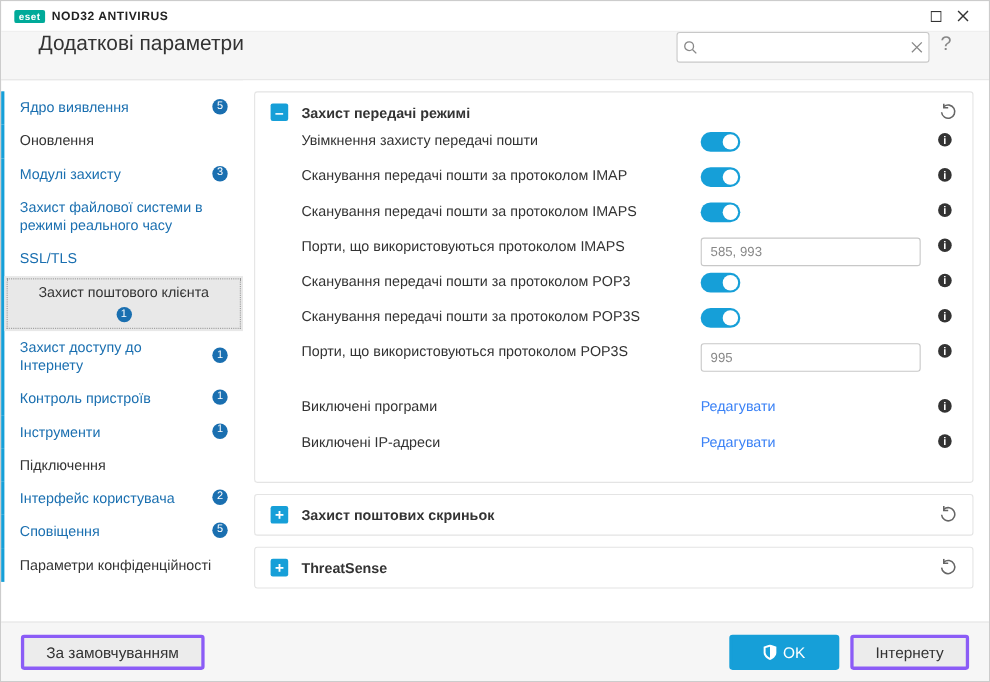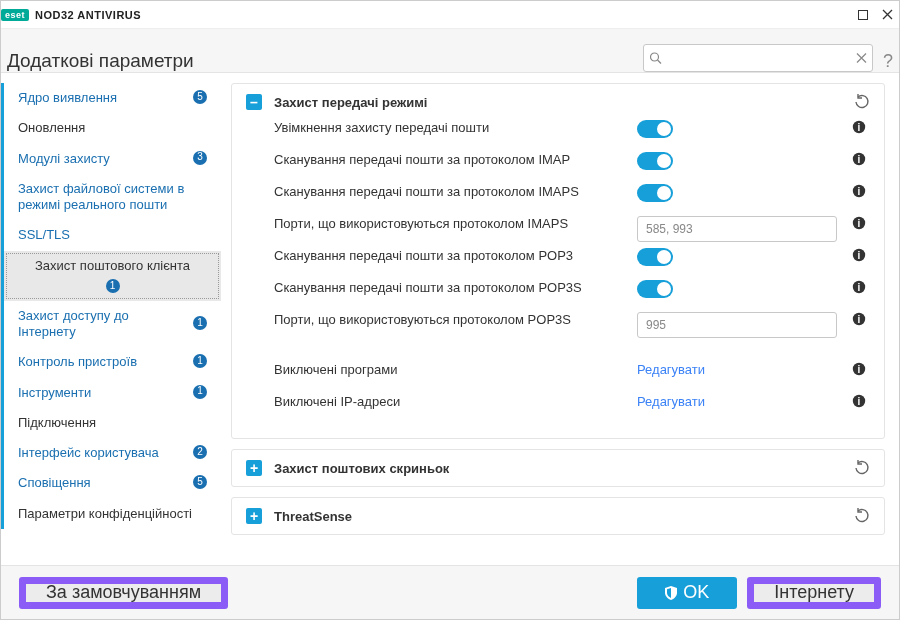--- a/index.html
+++ b/index.html
@@ -1,25 +1,25 @@
 <!DOCTYPE html>
 <html><head>
 <meta charset="utf-8">
 <style>
   * { box-sizing: border-box; }
   html, body { margin: 0; padding: 0; font-family: "Segoe UI", Arial, sans-serif; background: #fff; }
   .window { width: 900px; height: 620px; display: flex; flex-direction: column; border: 1px solid #ccc; }
-  .titlebar { height: 28px; display: flex; align-items: center; padding: 0 0; border-bottom: 1px solid #eee; }
+  .titlebar { height: 28px; display: flex; align-items: center; padding: 0 12px; border-bottom: 1px solid #eee; }
   .logo { display: flex; align-items: center; gap: 6px; }
   .logo-badge { background: #0a9; color: #fff; font-size: 9px; font-weight: bold; padding: 1px 4px; border-radius: 2px; letter-spacing: 0.5px; }
   .logo-text { font-size: 11px; letter-spacing: 0.5px; color: #444; }
   .logo-text b { font-weight: 700; color: #222; }
   .titlebar-sp { flex: 1; }
   .win-btn { width: 24px; height: 24px; display: flex; align-items: center; justify-content: center; color: #333; cursor: pointer; }
-  .header { height: 44px; display: flex; align-items: flex-end; padding: 0 6px; background: #f6f6f6; border-bottom: 1px solid #e4e4e4; }
+  .header { height: 44px; display: flex; align-items: flex-start; padding: 0 34px; background: #f6f6f6; border-bottom: 1px solid #e4e4e4; }
   .header-title { font-size: 19px; color: #333; font-weight: 400; }
   .header-sp { flex: 1; }
   .search { position: relative; width: 230px; height: 28px; }
   .search input { width: 100%; height: 100%; border: 1px solid #c8c8c8; border-radius: 3px; padding: 0 26px 0 26px; font-size: 12px; color: #333; background: #fff; }
   .search .sicon, .search .xicon { position: absolute; top: 50%; transform: translateY(-50%); color: #888; }
   .search .sicon { left: 6px; }
   .search .xicon { right: 6px; cursor: pointer; }
   .help { margin-left: 10px; color: #888; font-size: 18px; cursor: pointer; }
   .body { flex: 1; display: flex; overflow: hidden; }
   .sidebar { width: 220px; padding: 10px 0 10px 0; overflow-y: auto; }
@@ -44,21 +44,21 @@
   .row .label { flex: 1; }
   .row .ctrl { width: 200px; display: flex; align-items: center; }
   .row .info { width: 18px; text-align: right; color: #333; cursor: pointer; }
   .toggle { width: 36px; height: 18px; border-radius: 9px; background: #169fd8; position: relative; cursor: pointer; }
   .toggle::after { content: ""; position: absolute; right: 2px; top: 2px; width: 14px; height: 14px; background: #fff; border-radius: 50%; }
   .txt { width: 100%; height: 26px; border: 1px solid #c8c8c8; border-radius: 3px; padding: 0 8px; font-size: 12px; color: #888; }
   .link { color: #3b82f6; cursor: pointer; }
   .gap { height: 18px; }
   .footer { height: 54px; border-top: 1px solid #e4e4e4; background: #f6f6f6; display: flex; align-items: center; padding: 0 18px; gap: 10px; }
   .footer-sp { flex: 1; }
-  .btn { height: 32px; padding: 0 20px; border-radius: 3px; font-size: 18px; border: 7px solid #8b5cf6; background: #ececec; color: #333; cursor: pointer; display: inline-flex; align-items: center; gap: 6px; }
+  .btn { height: 32px; padding: 0 20px; border-radius: 3px; font-size: 14px; border: 3px solid #8b5cf6; background: #ececec; color: #333; cursor: pointer; display: inline-flex; align-items: center; gap: 6px; }
   .btn.primary { background: #169fd8; border-color: #169fd8; color: #fff; min-width: 100px; justify-content: center; }
   svg { display: block; }
 </style>
 </head>
 <body>
 
 <div class="window">
 
   <div class="titlebar">
     <div class="logo">
@@ -111,21 +111,21 @@
         <div class="sb-item top">
           <span>Оновлення</span>
         </div>
       </div>
       <div class="sb-accent">
         <div class="sb-item top blue">
           <span>Модулі захисту</span>
           <span class="sb-badge small">3</span>
         </div>
         <div class="sb-item blue sb-sub">
-          <span>Захист файлової системи в режимі реального пошти</span>
+          <span>Захист файлової системи в режимі реального часу</span>
         </div>
         <div class="sb-item blue sb-sub">
           <span>SSL/TLS</span>
         </div>
         <div class="sb-item sb-sub active">
           <span>Захист поштового клієнта</span>
           <span class="sb-badge small">1</span>
         </div>
         <div class="sb-item blue sb-sub">
           <span>Захист доступу до Інтернету</span>

